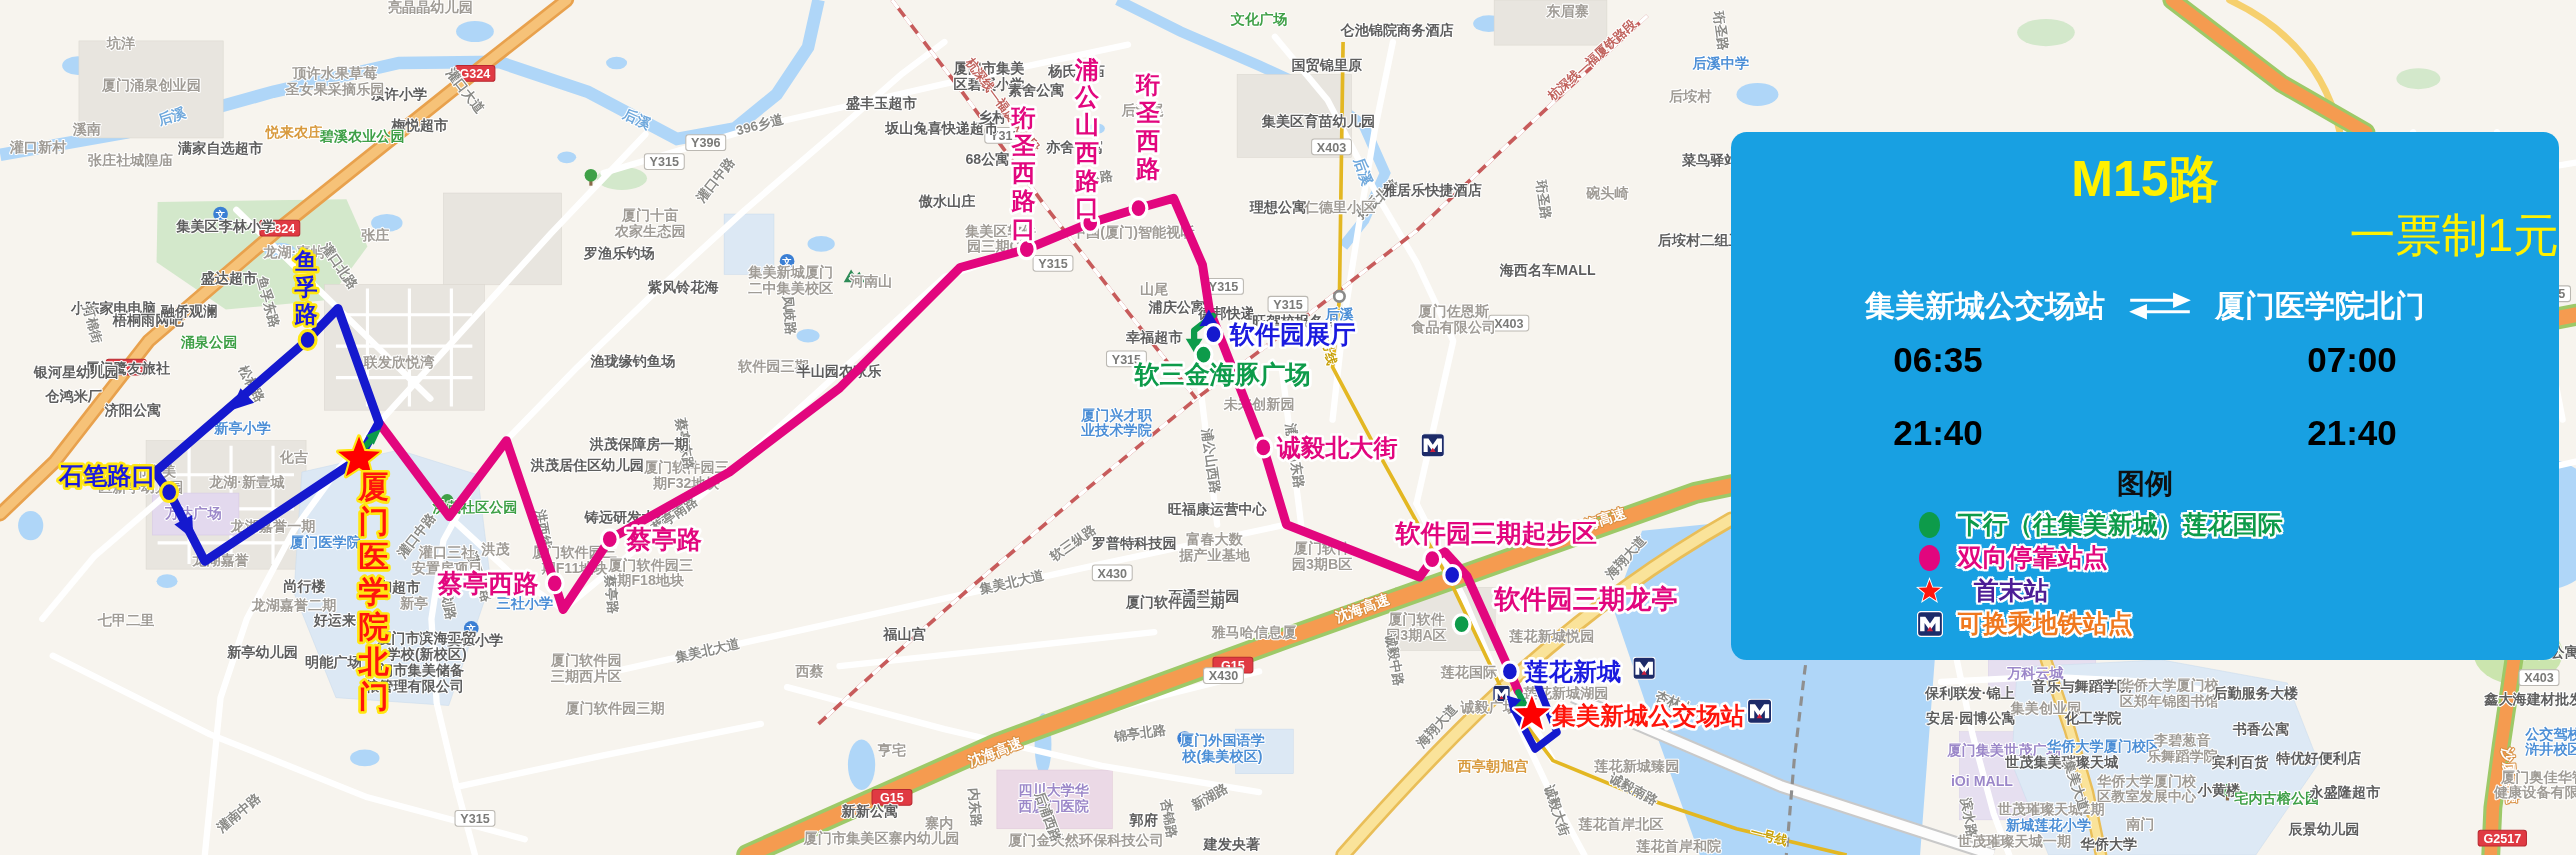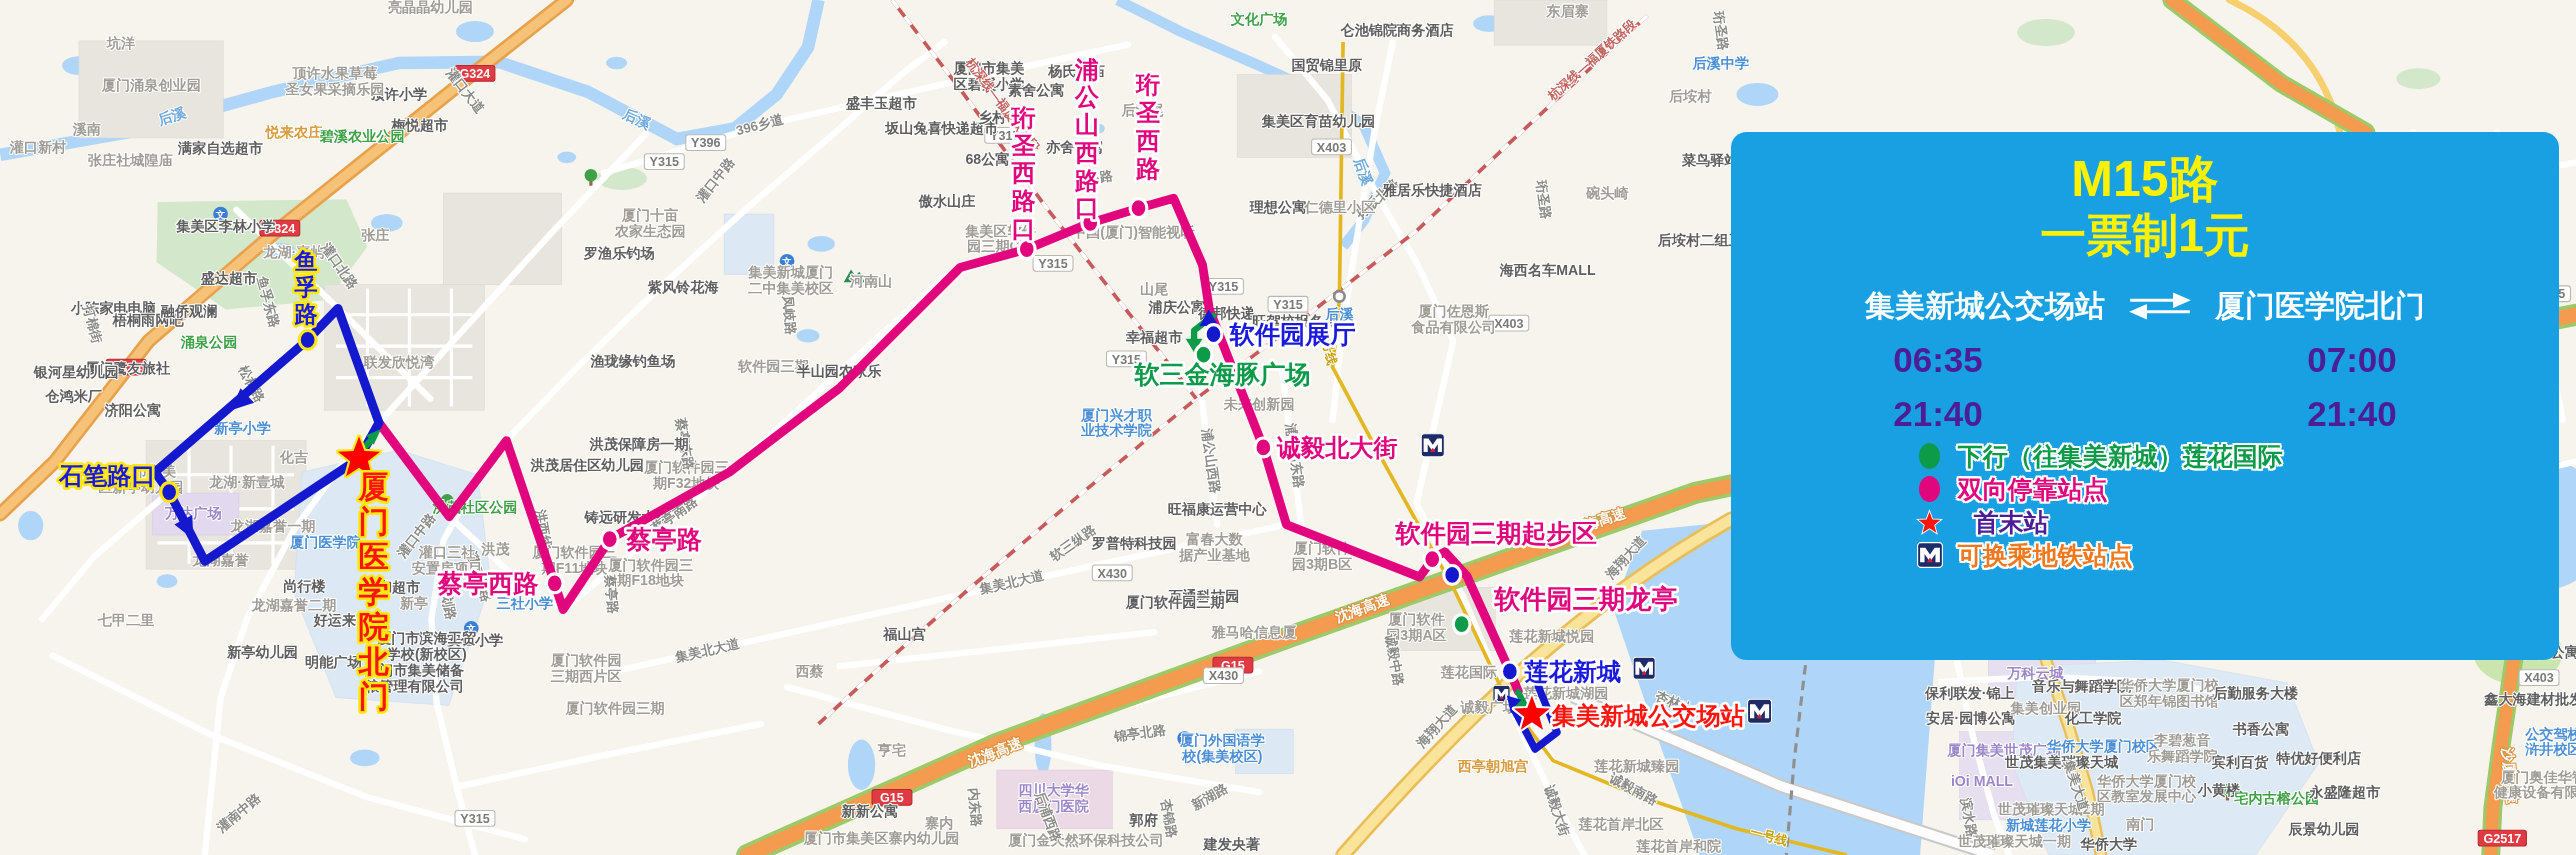--- a/index.html
+++ b/index.html
@@ -28,26 +28,26 @@
   .st-up{fill:#1A1ADF;}
   .st-down{fill:#0D9B4A;}
   .st-both{fill:#E2067E;}
   .st-terminal{fill:#FF150C;}
 
   
   .panel{position:absolute;left:1731px;top:132px;width:828px;height:528px;
          background:var(--panel_bg,#18A0E2);border-radius:15.7px;color:#fff;}
   .p-title{margin-top:18px;text-align:center;font-size:50px;line-height:1.18;font-weight:bold;
            color:var(--accent_yellow,#FFF100);}
-  .p-fare{text-align:center;font-size:46px;line-height:1.15;font-weight:bold;
+  .p-fare{text-align:right;font-size:46px;line-height:1.15;font-weight:normal;
           color:var(--accent_yellow,#FFF100);}
   .p-terminals{margin-top:24px;display:flex;justify-content:center;align-items:center;gap:21px;
                font-size:30px;font-weight:bold;color:#fff;}
-  .p-times{margin-top:13.6px;display:grid;grid-template-columns:1fr 1fr;row-gap:14px;
-           font-size:35px;font-weight:bold;text-align:center;color:#4c1d95;}
+  .p-times{margin-top:13.6px;display:grid;grid-template-columns:1fr 1fr;row-gap:33px;
+           font-size:35px;font-weight:bold;text-align:center;color:#000000;}
   .p-legend-title{margin-top:11.5px;text-align:center;font-size:28px;font-weight:bold;color:#101010;}
   .p-legend{margin:5.2px 0 0 185px;}
   .lg-row{display:flex;align-items:center;gap:14.7px;height:33px;}
   .lg-ic{width:27px;display:flex;justify-content:center;align-items:center;}
   .lg-dot{width:21px;height:26px;border-radius:50%;}
   .lg-txt{font-size:25px;font-weight:bold;
           text-shadow:-1.6px -1.6px 0 #fff,1.6px -1.6px 0 #fff,-1.6px 1.6px 0 #fff,1.6px 1.6px 0 #fff,
                       0 -2.1px 0 #fff,0 2.1px 0 #fff,-2.1px 0 0 #fff,2.1px 0 0 #fff;}
 </style>
 </head>
@@ -631,20 +631,21 @@
           <path d="M40,28 L6,43 40,58 Z" fill="#fff"></path>
     </svg>
     <span>厦门医学院北门</span>
   </div>
   <div class="p-times">
     <div>06:35</div>
     <div>07:00</div>
     <div>21:40</div>
     <div>21:40</div>
   </div>
+  <div class="p-legend-title">图例</div>
   <div class="p-legend" id="legend">
         <div class="lg-row">
           <span class="lg-ic">
             <span class="lg-dot" style="background: rgb(13, 155, 74);"></span>
           </span>
           <span class="lg-txt" style="color: rgb(13, 155, 74);">下行（往集美新城）莲花国际</span>
         </div>
         <div class="lg-row">
           <span class="lg-ic">
             <span class="lg-dot" style="background: rgb(226, 6, 126);"></span>

